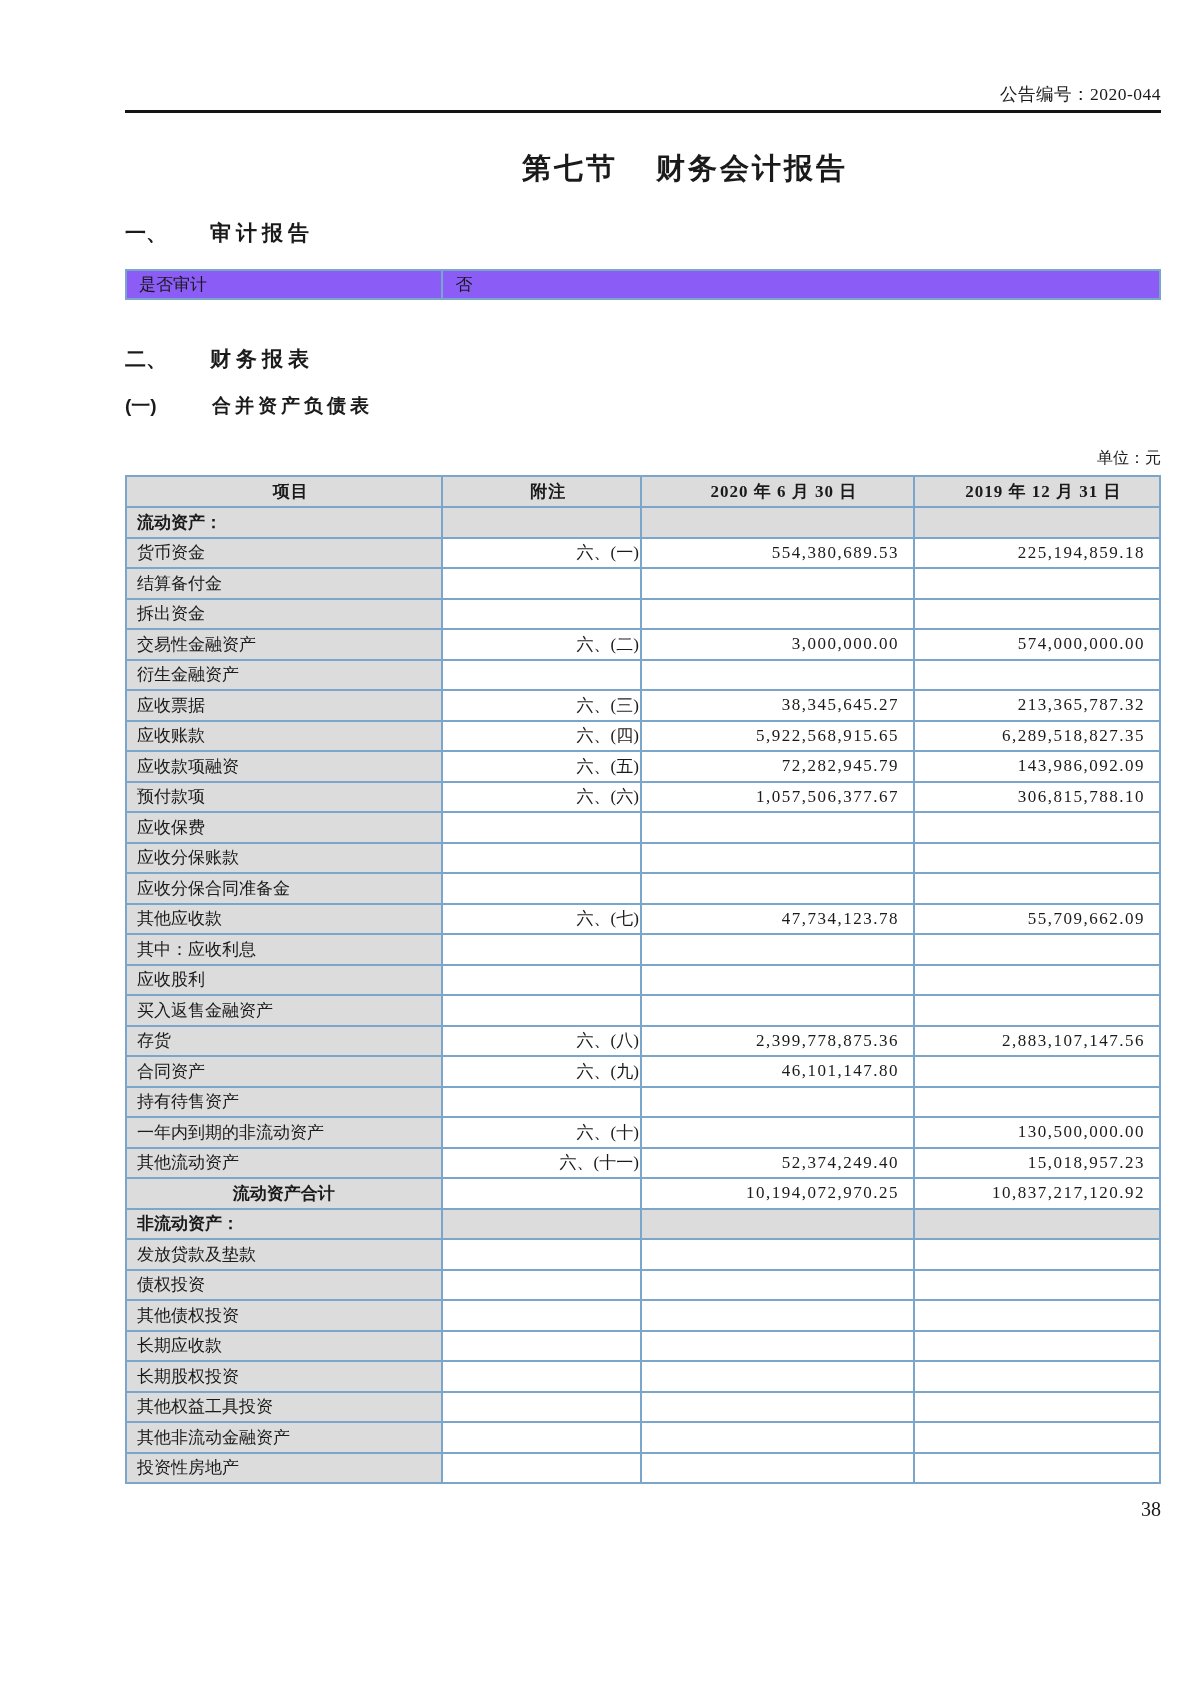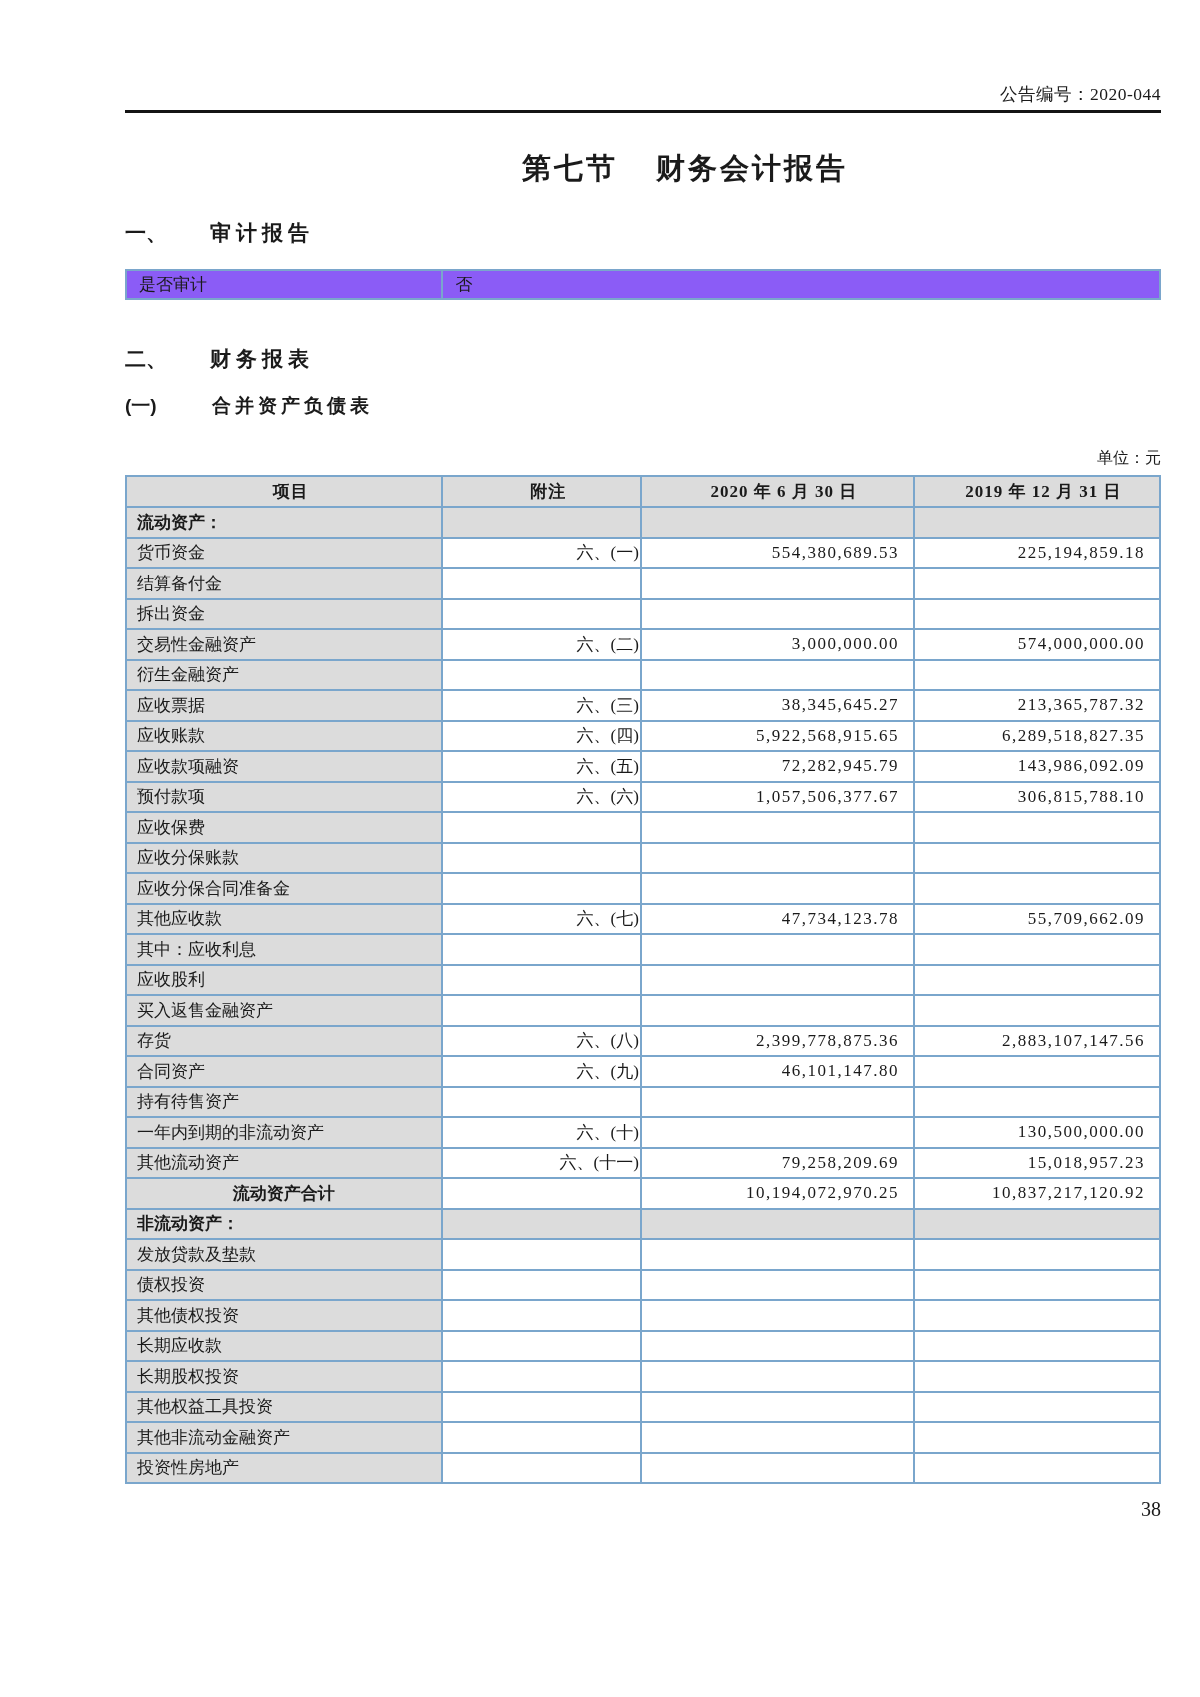--- a/index.html
+++ b/index.html
@@ -313,21 +313,21 @@
           </tr>
           <tr>
             <td class="c-item">一年内到期的非流动资产</td>
             <td class="c-note">六、(十)</td>
             <td class="c-num"></td>
             <td class="c-num">130,500,000.00</td>
           </tr>
           <tr>
             <td class="c-item">其他流动资产</td>
             <td class="c-note">六、(十一)</td>
-            <td class="c-num">79,258,209.69</td>
+            <td class="c-num">52,374,249.40</td>
             <td class="c-num">15,018,957.23</td>
           </tr>
           <tr class="total">
             <td class="c-item">流动资产合计</td>
             <td class="c-note"></td>
             <td class="c-num">10,194,072,970.25</td>
             <td class="c-num">10,837,217,120.92</td>
           </tr>
           <tr class="section">
             <td class="c-item">非流动资产：</td>

